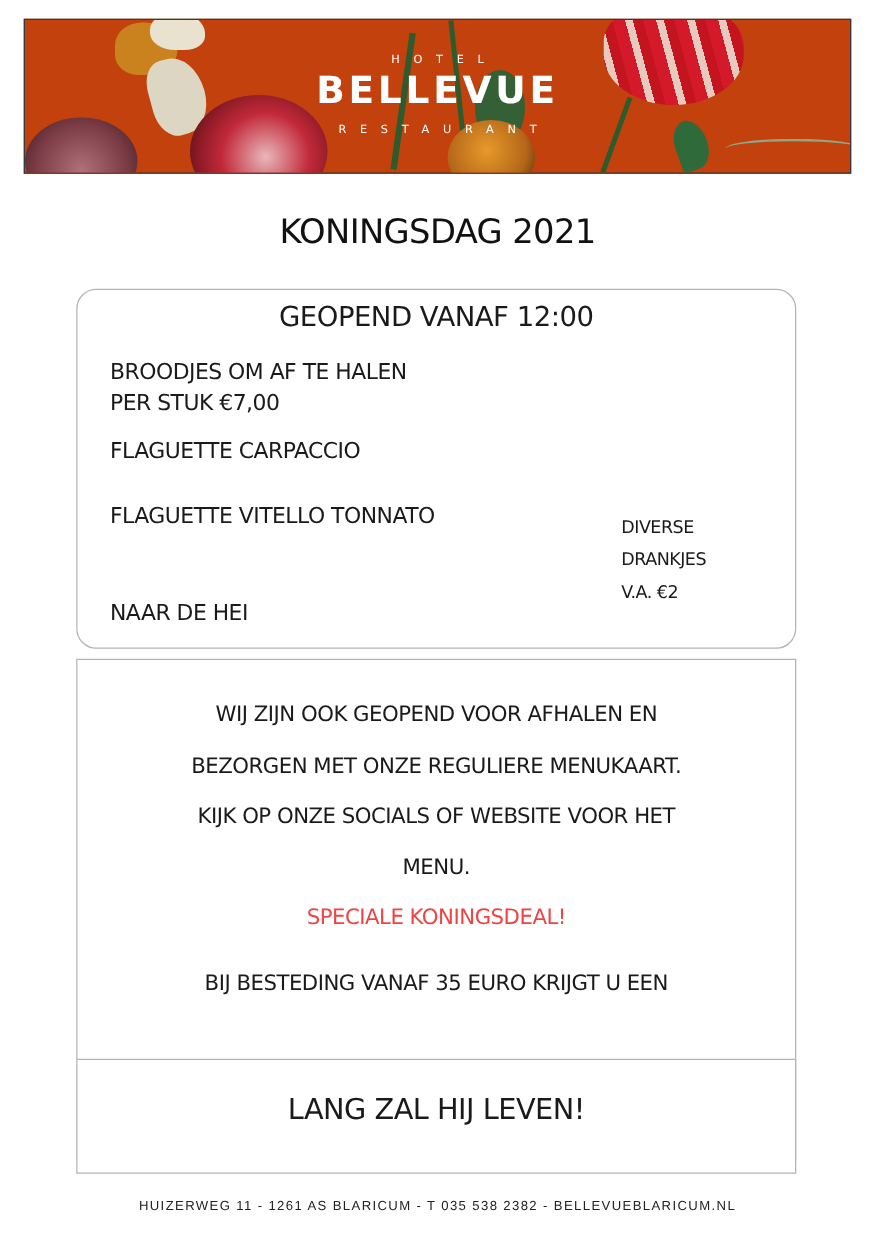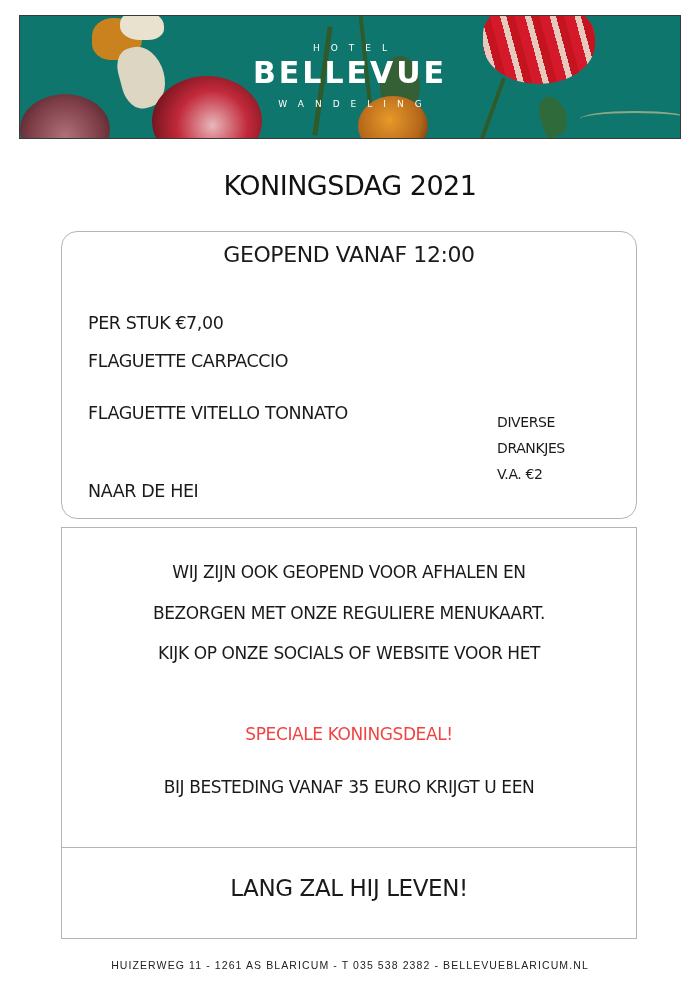--- a/index.html
+++ b/index.html
@@ -2,21 +2,21 @@
 <html><head>
 <meta charset="utf-8">
 <style>
   html, body { margin: 0; padding: 0; background: #ffffff; }
   body {
     width: 700px; height: 995px; position: relative; overflow: hidden;
     font-family: "DejaVu Sans", sans-serif; color: #111;
   }
   .banner {
     position: absolute; left: 19px; top: 15px; width: 662px; height: 124px;
-    background: #0f766e; overflow: hidden;
+    background: #c2410c; overflow: hidden;
     border: 1px solid #3a3a3a; box-sizing: border-box;
   }
   .flower { position: absolute; border-radius: 50%; }
   .f-daff1 { left: 72px; top: 2px; width: 50px; height: 42px; background: #c9821e; border-radius: 45% 55% 50% 40%; }
   .f-daff2 { left: 100px; top: -6px; width: 44px; height: 30px; background: #e9e2cf; border-radius: 50% 60% 40% 50%; }
   .f-daff3 { left: 100px; top: 30px; width: 44px; height: 62px; background: #ddd6c2; border-radius: 40% 60% 55% 45%; transform: rotate(-15deg); }
   .f-carn1 { left: 0px; top: 78px; width: 90px; height: 70px; background: radial-gradient(circle at 50% 60%, #b0707a, #7a3b45 60%, #3a1c20); }
   .f-carn2 { left: 132px; top: 60px; width: 110px; height: 90px; background: radial-gradient(circle at 55% 55%, #e8b7bb, #c2293a 45%, #8a1a25 70%, #2a0d10); }
   .f-orange { left: 338px; top: 80px; width: 70px; height: 60px; background: radial-gradient(circle at 45% 40%, #e89a2a, #b4661a 60%, #3a2208); }
   .f-tulip { left: 463px; top: -12px; width: 112px; height: 80px;
@@ -74,41 +74,43 @@
   <div class="bud"></div>
   <div class="flower f-carn2"></div>
   <div class="flower f-orange"></div>
   <div class="stem s3"></div>
   <div class="flower f-tulip"></div>
   <div class="leaf"></div>
   <div class="vine"></div>
   <div class="logo">
     <div class="logo-hotel">HOTEL</div>
     <div class="logo-name">BELLEVUE</div>
-    <div class="logo-rest">WANDELING</div>
+    <div class="logo-rest">RESTAURANT</div>
   </div>
 </div>
 
 <div class="title">KONINGSDAG 2021</div>
 
 <div class="box box1">
   <div class="b1-heading light">GEOPEND VANAF 12:00</div>
+  <div class="b1-line light" style="top:56px">BROODJES OM AF TE HALEN</div>
   <div class="b1-line light" style="top:81px">PER STUK €7,00</div>
   <div class="b1-line light" style="top:119px">FLAGUETTE CARPACCIO</div>
   <div class="b1-line light" style="top:171px">FLAGUETTE VITELLO TONNATO</div>
   <div class="b1-line light" style="top:249px">NAAR DE HEI</div>
   <div class="b1-right light" style="top:182px">DIVERSE</div>
   <div class="b1-right light" style="top:208px">DRANKJES</div>
   <div class="b1-right light" style="top:234px">V.A. €2</div>
 </div>
 
 <div class="box box2">
   <div class="b2-line light" style="top:34px">WIJ ZIJN OOK GEOPEND VOOR AFHALEN EN</div>
   <div class="b2-line light" style="top:75px">BEZORGEN MET ONZE REGULIERE MENUKAART.</div>
   <div class="b2-line light" style="top:115px">KIJK OP ONZE SOCIALS OF WEBSITE VOOR HET</div>
+  <div class="b2-line light" style="top:156px">MENU.</div>
   <div class="b2-line light b2-bold" style="top:196px">SPECIALE KONINGSDEAL!</div>
   <div class="b2-line light" style="top:249px">BIJ BESTEDING VANAF 35 EURO KRIJGT U EEN</div>
 </div>
 
 <div class="box box3">
   <div class="b3-text light">LANG ZAL HIJ LEVEN!</div>
 </div>
 
 <div class="footer">HUIZERWEG 11 - 1261 AS BLARICUM - T 035 538 2382 - BELLEVUEBLARICUM.NL</div>
 

